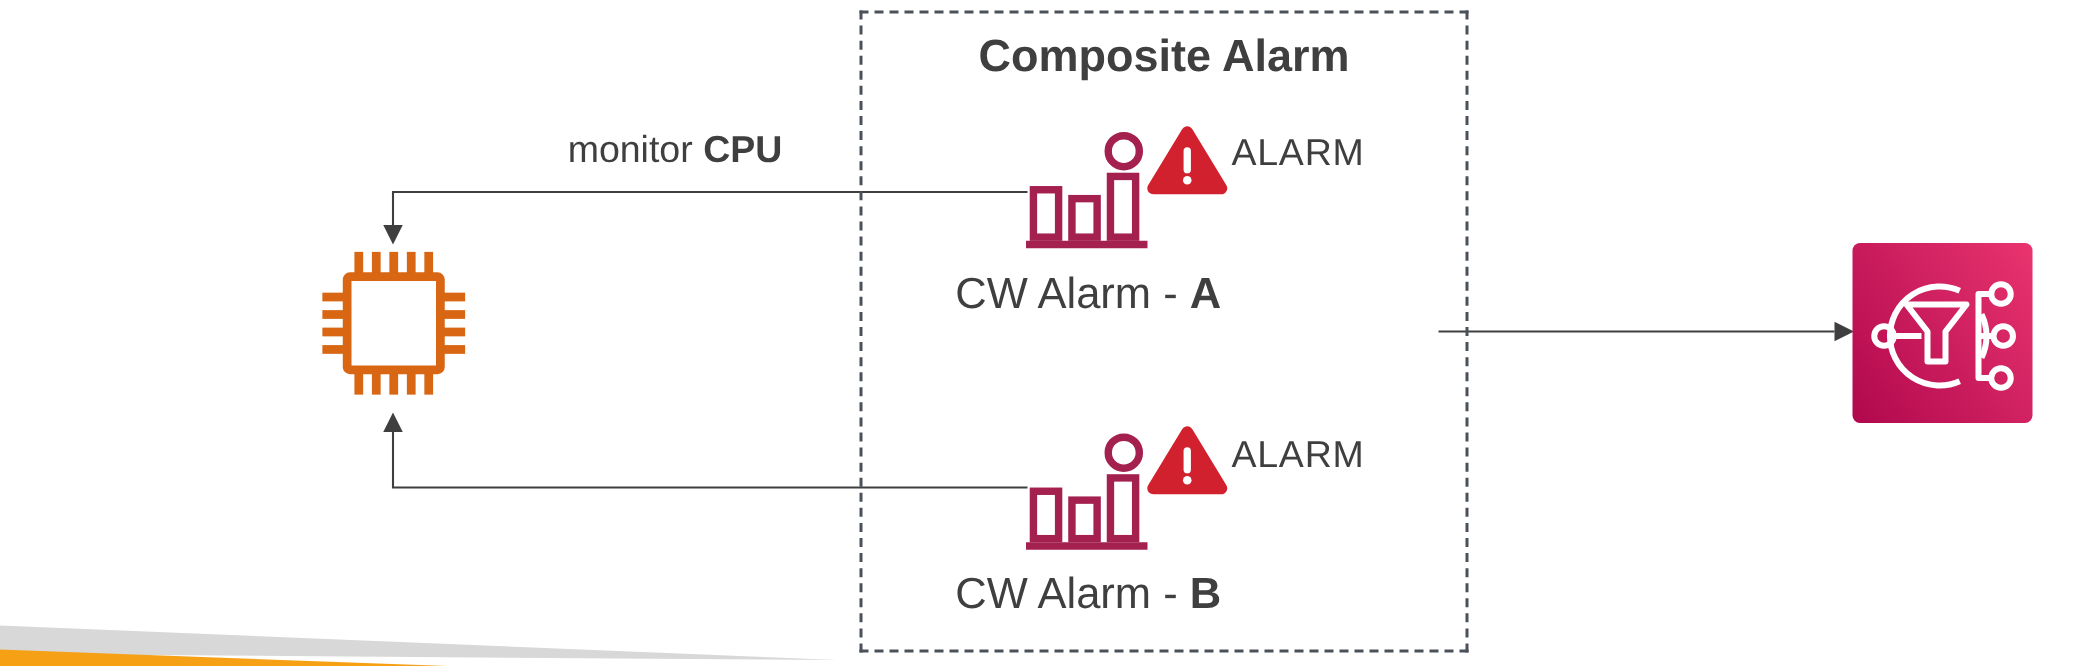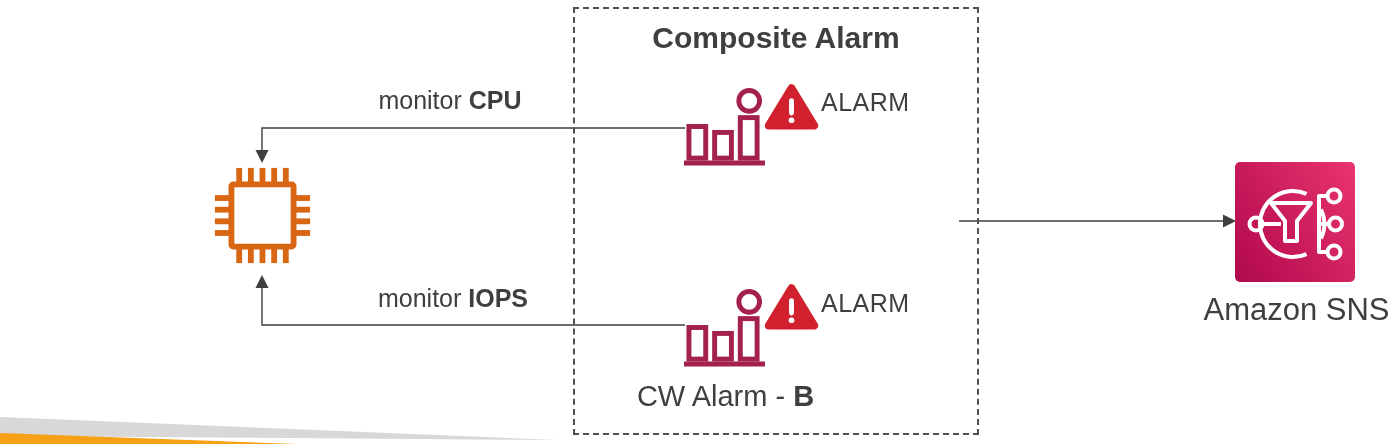--- a/index.html
+++ b/index.html
@@ -113,47 +113,46 @@
     <rect class="cw-stroke" x="32" y="46" width="17" height="26"></rect>
     <rect class="cw-stroke" x="58" y="31" width="17" height="41"></rect>
     <circle class="cw-stroke" cx="67" cy="14" r="10.5"></circle>
   </svg>
   <svg class="warn" style="left:764px;top:82px;" viewBox="0 0 60 54" aria-hidden="true">
     <path class="warn-body" d="M30 7 L55.5 49 L4.5 49 Z"></path>
     <line class="warn-bar" x1="30" y1="21" x2="30" y2="35"></line>
     <circle class="warn-dot" cx="30" cy="43" r="3.2"></circle>
   </svg>
   <div class="alarm-state" style="left:821px;top:88px;">ALARM</div>
+  <div class="cw-label" style="left:593px;top:180px;"><span>CW Alarm - </span><b>A</b></div>
 
   <svg class="cw-icon" style="left:683px;top:288px;" viewBox="0 0 84 80" aria-hidden="true">
     <line class="cw-stroke" x1="1" y1="77" x2="83" y2="77"></line>
     <rect class="cw-stroke" x="6" y="40" width="17" height="32"></rect>
     <rect class="cw-stroke" x="32" y="46" width="17" height="26"></rect>
     <rect class="cw-stroke" x="58" y="31" width="17" height="41"></rect>
     <circle class="cw-stroke" cx="67" cy="14" r="10.5"></circle>
   </svg>
   <svg class="warn" style="left:764px;top:282px;" viewBox="0 0 60 54" aria-hidden="true">
     <path class="warn-body" d="M30 7 L55.5 49 L4.5 49 Z"></path>
     <line class="warn-bar" x1="30" y1="21" x2="30" y2="35"></line>
     <circle class="warn-dot" cx="30" cy="43" r="3.2"></circle>
   </svg>
   <div class="alarm-state" style="left:821px;top:289px;">ALARM</div>
   <div class="cw-label" style="left:593px;top:380px;"><span>CW Alarm - </span><b>B</b></div>
 
   <div class="edge-label" style="left:330px;top:86px;"><span>monitor </span><b>CPU</b></div>
-  <div class="edge-label" style="left:333px;top:284px;"><span>monitor </span><b>IOPS</b></div>
 
   <div class="sns-icon">
     <svg class="sns-art" viewBox="0 0 120 120" aria-hidden="true">
       <path class="sns-line" d="M71.5 31.9 A33 33 0 1 0 71.5 92.1"></path>
       <path class="sns-line" d="M86 47.5 A33 33 0 0 1 86 76.5"></path>
       <circle class="sns-line" cx="21" cy="62" r="6.5"></circle>
       <line class="sns-line" x1="27.5" y1="62" x2="46" y2="62"></line>
       <path class="sns-line" d="M36 41 L76 41 L62 59 L62 79 L50 79 L50 59 Z"></path>
       <path class="sns-line" d="M92.5 34 H84 V90 H92.5 M84 62 H94"></path>
       <circle class="sns-line" cx="99" cy="34" r="6.5"></circle>
       <circle class="sns-line" cx="100.5" cy="62" r="6.5"></circle>
       <circle class="sns-line" cx="99" cy="90" r="6.5"></circle>
     </svg>
   </div>
-  <div class="label sns-label">Amazon SNS</div>
 
 </div>
 
 </body></html>

